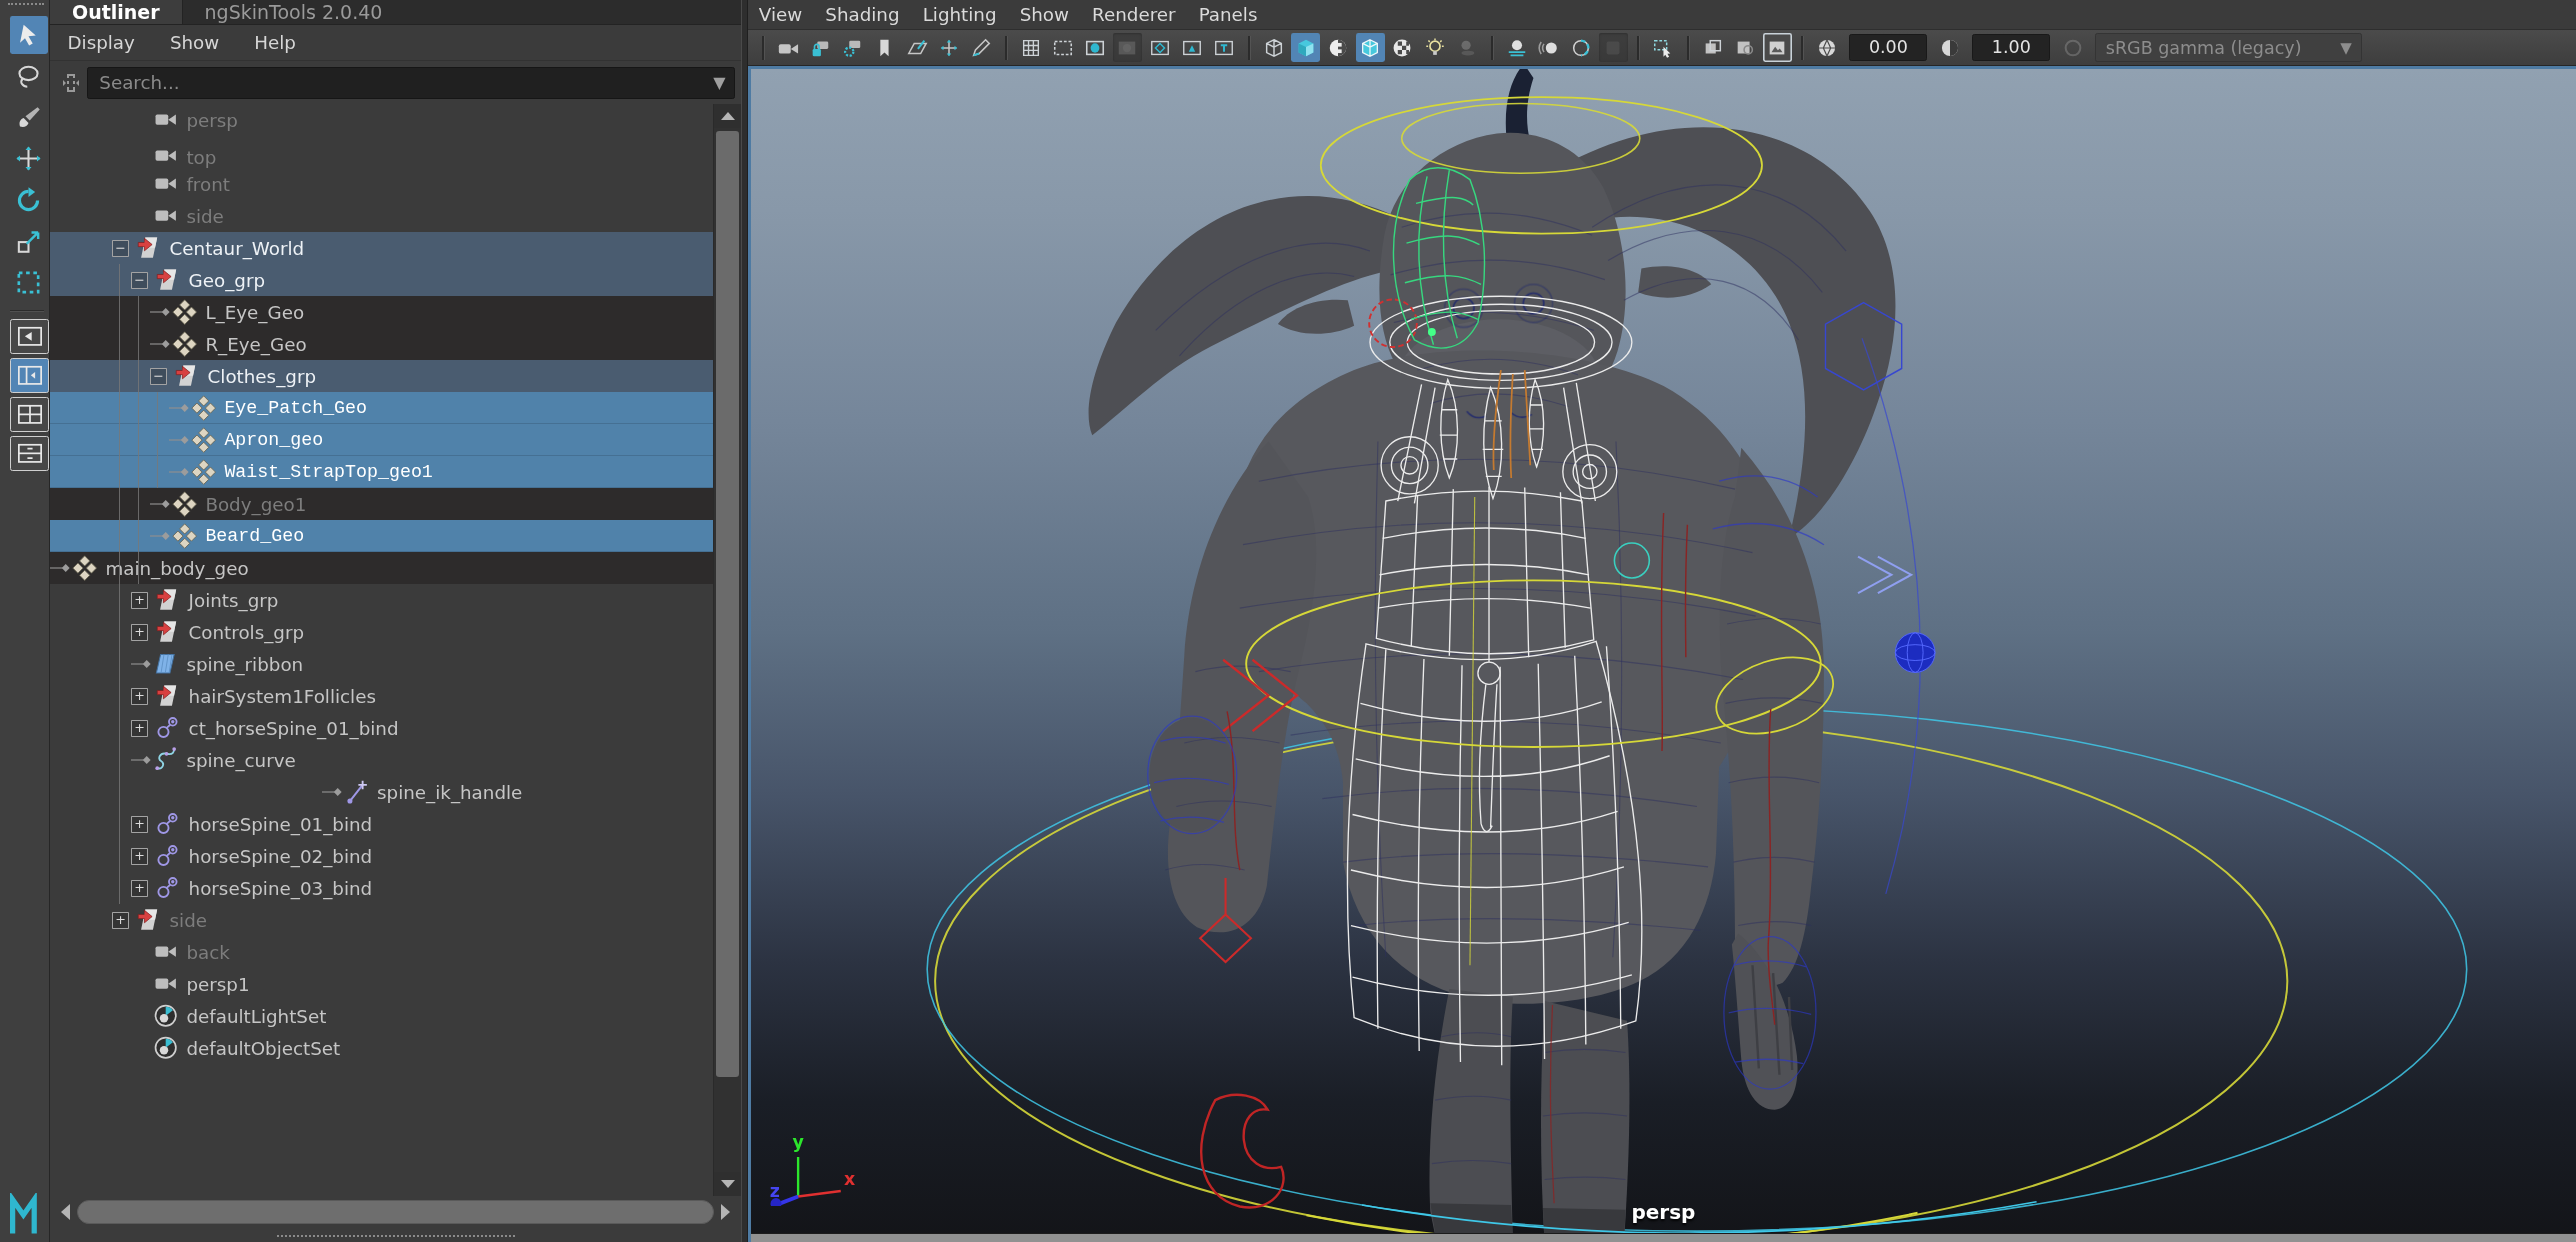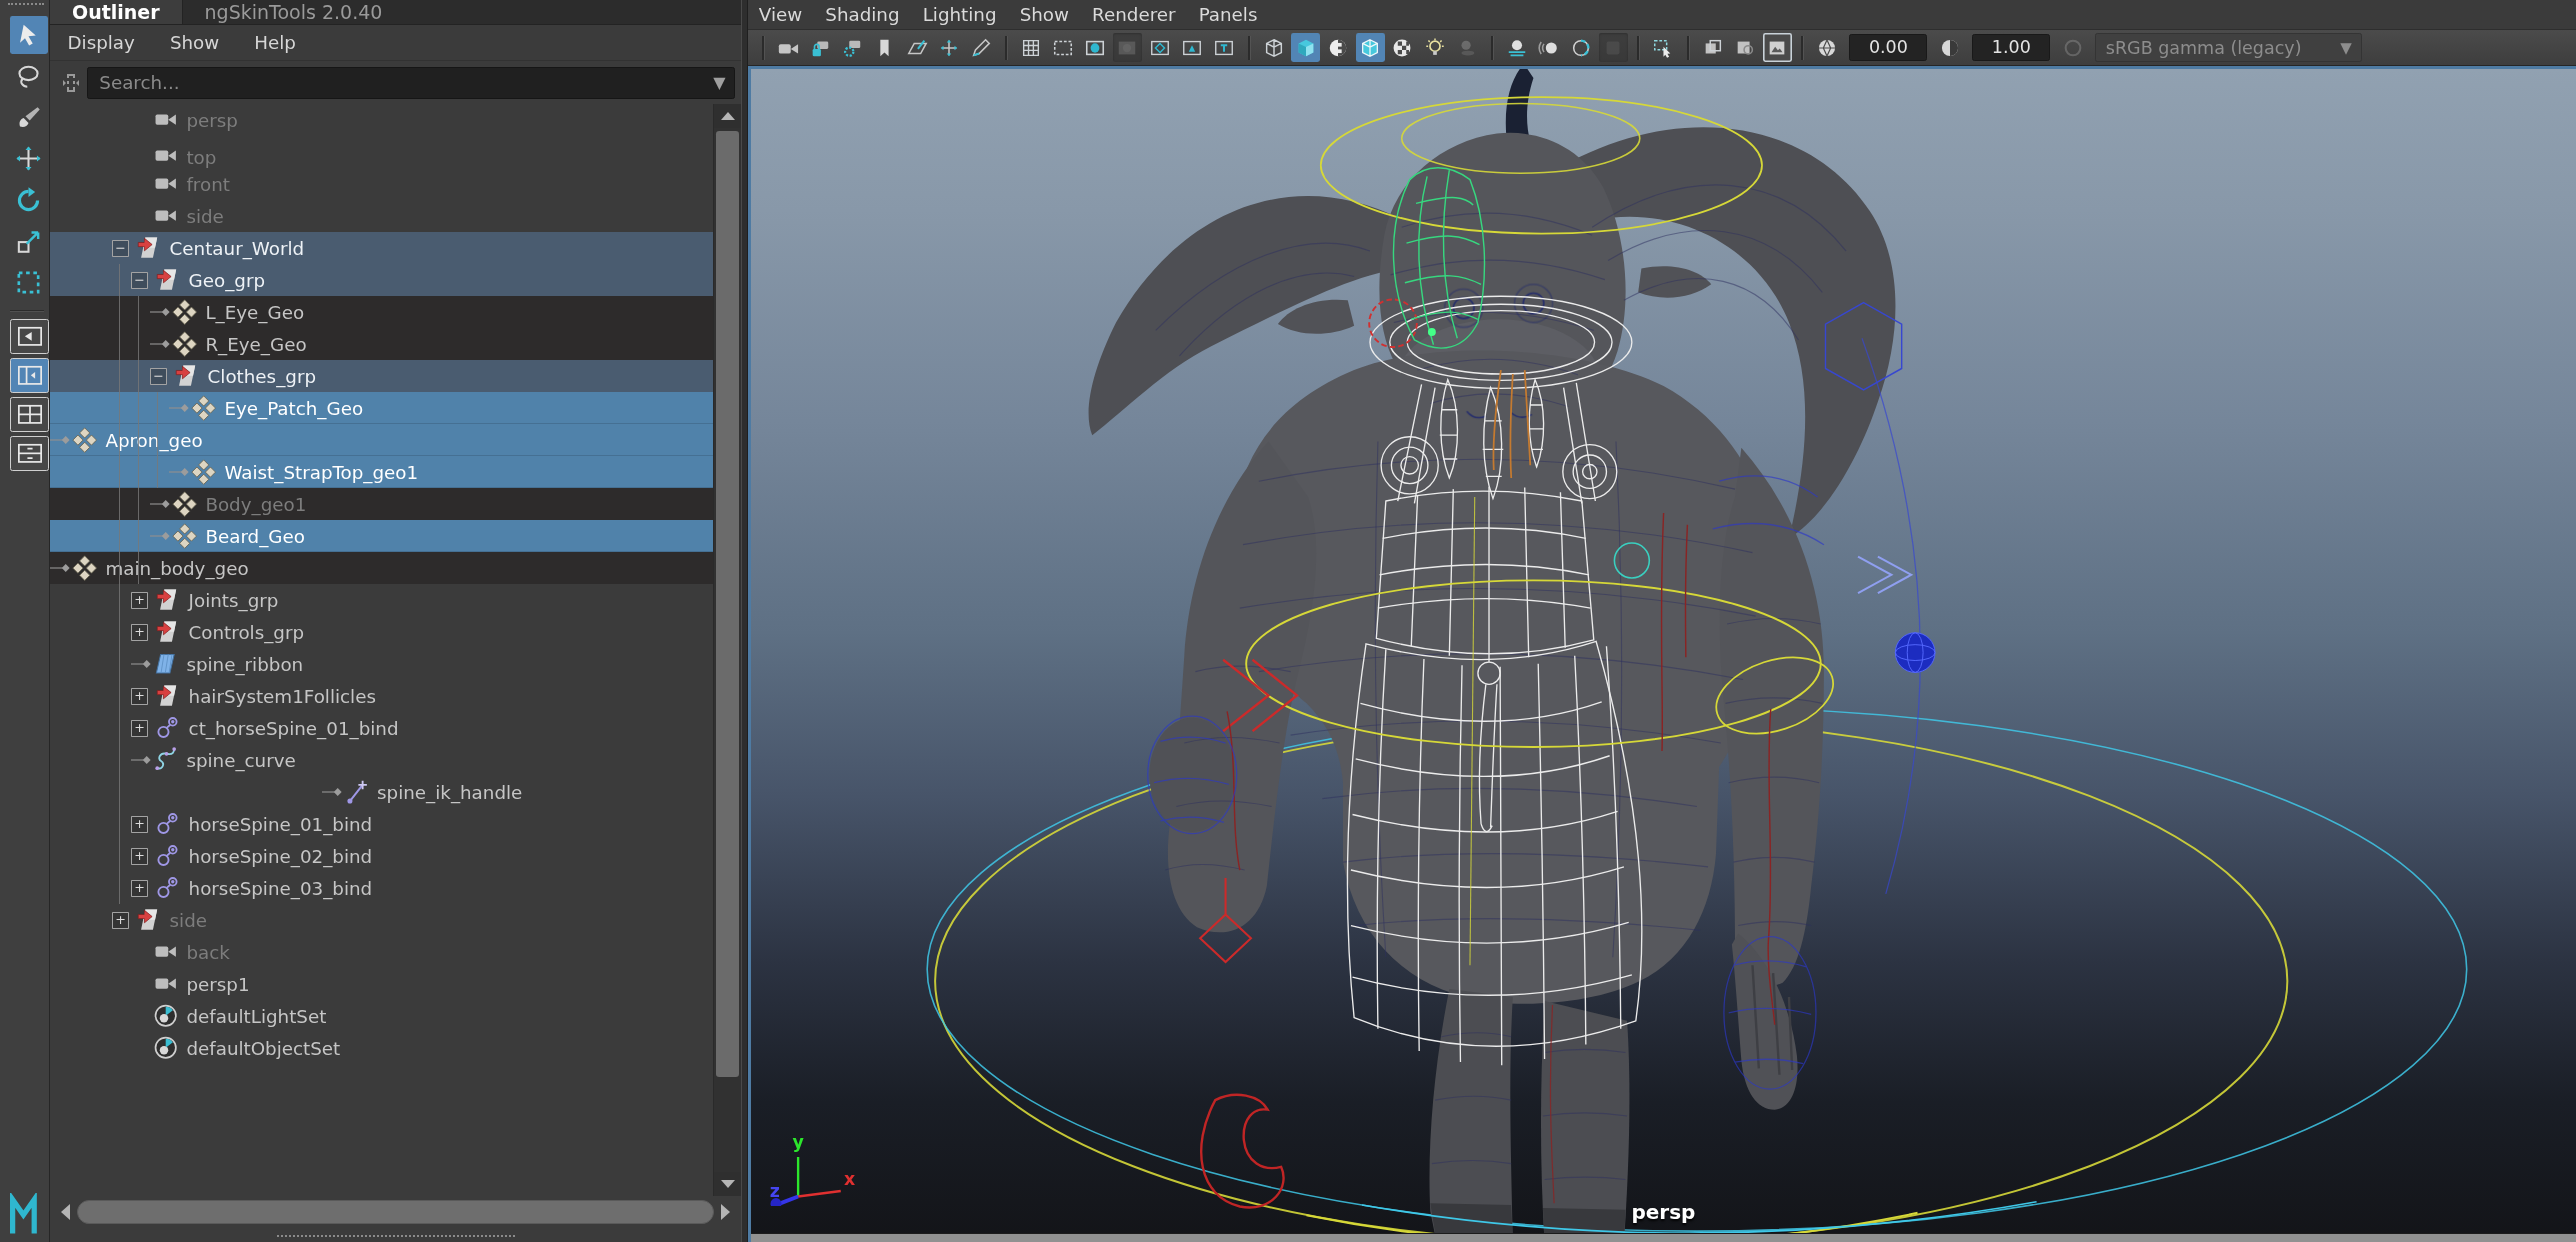--- a/index.html
+++ b/index.html
@@ -31,21 +31,21 @@
   .searchfield input{flex:1;background:transparent;border:none;outline:none;color:#9a9a9a;font-size:18.3px;font-family:inherit;}
   .searchfield input::placeholder{color:#8a8a8a;}
   .searchfield .dd{color:#9f9f9f;font-size:16px;flex:none;}
   .treewrap{flex:1;display:flex;overflow:hidden;}
   .tree{flex:1;overflow:hidden;position:relative;}
   .row{height:32px;display:flex;align-items:center;font-size:18.3px;color:#c6c6c6;position:relative;}
   .row.descendant{background:#2d2b2b;}
   .row.ancestor{background:#4a5c70;}
   .row.ancestor .lbl{color:#eef2f6;}
   .row.selected{background:#5082aa;box-shadow:inset 0 -0.8px 0 rgba(0,0,0,.18);}
-  .row.selected .lbl{color:#ffffff;}
+  .row.selected .lbl{color:#ffffff;font-family:Liberation Mono, monospace;}
   .row.muted .lbl{color:#7d7d7d;}
   .lbl{margin-left:8px;white-space:nowrap;}
   .exp{width:15px;height:15px;border:0.8px solid #a3a3a3;background:rgba(30,30,30,.25);color:#dcdcdc;font-size:12.7px;line-height:13.5px;text-align:center;flex:none;margin-right:7.2px;border-radius:0.8px;}
   .spacer{width:22px;flex:none;}
   .conn{width:22px;height:32px;flex:none;}
   .nodeicon{width:25.4px;height:25.4px;flex:none;}
   .guide{position:absolute;top:0;bottom:0;width:0.8px;background:#787878;opacity:.8;}
   .vscroll{width:27px;background:#313131;border-left:0.8px solid #2a2a2a;display:flex;flex-direction:column;flex:none;}
   .varrow{height:24px;background:#2f2f2f;display:flex;align-items:center;justify-content:center;flex:none;}
   .varrow.up::after{content:"";border-left:7.2px solid transparent;border-right:7.2px solid transparent;border-bottom:8.7px solid #b5b5b5;}
@@ -303,21 +303,21 @@
             <span class="nodeicon"><svg viewBox="0 0 30 32">
                 <g fill="#ddd5c2" stroke="#65614f" stroke-width="1">
                   <path d="M15 1l6 6-6 6-6-6z"></path>
                   <path d="M7 9.5l6 6-6 6-6-6z"></path>
                   <path d="M23 9.5l6 6-6 6-6-6z"></path>
                   <path d="M15 18l6 6-6 6-6-6z"></path>
                 </g>
               </svg></span>
             <span class="lbl">Eye_Patch_Geo</span>
           </div>
-          <div class="row selected" style="">
+          <div class="row selected" style="padding-left: 119px;">
             <span class="guide" style="left: 69px;"></span>
             <span class="guide" style="left: 88px;"></span>
             <span class="guide" style="left: 107px;"></span>
             <span class="conn"><svg viewBox="0 0 28 40" width="22" height="32">
                 <line x1="0" y1="20" x2="16" y2="20" stroke="#8f8f8f" stroke-width="1.5"></line>
                 <polygon points="20,15 25,20 20,25 15,20" fill="#9c9c9c"></polygon>
               </svg></span>
             <span class="nodeicon"><svg viewBox="0 0 30 32">
                 <g fill="#ddd5c2" stroke="#65614f" stroke-width="1">
                   <path d="M15 1l6 6-6 6-6-6z"></path>

